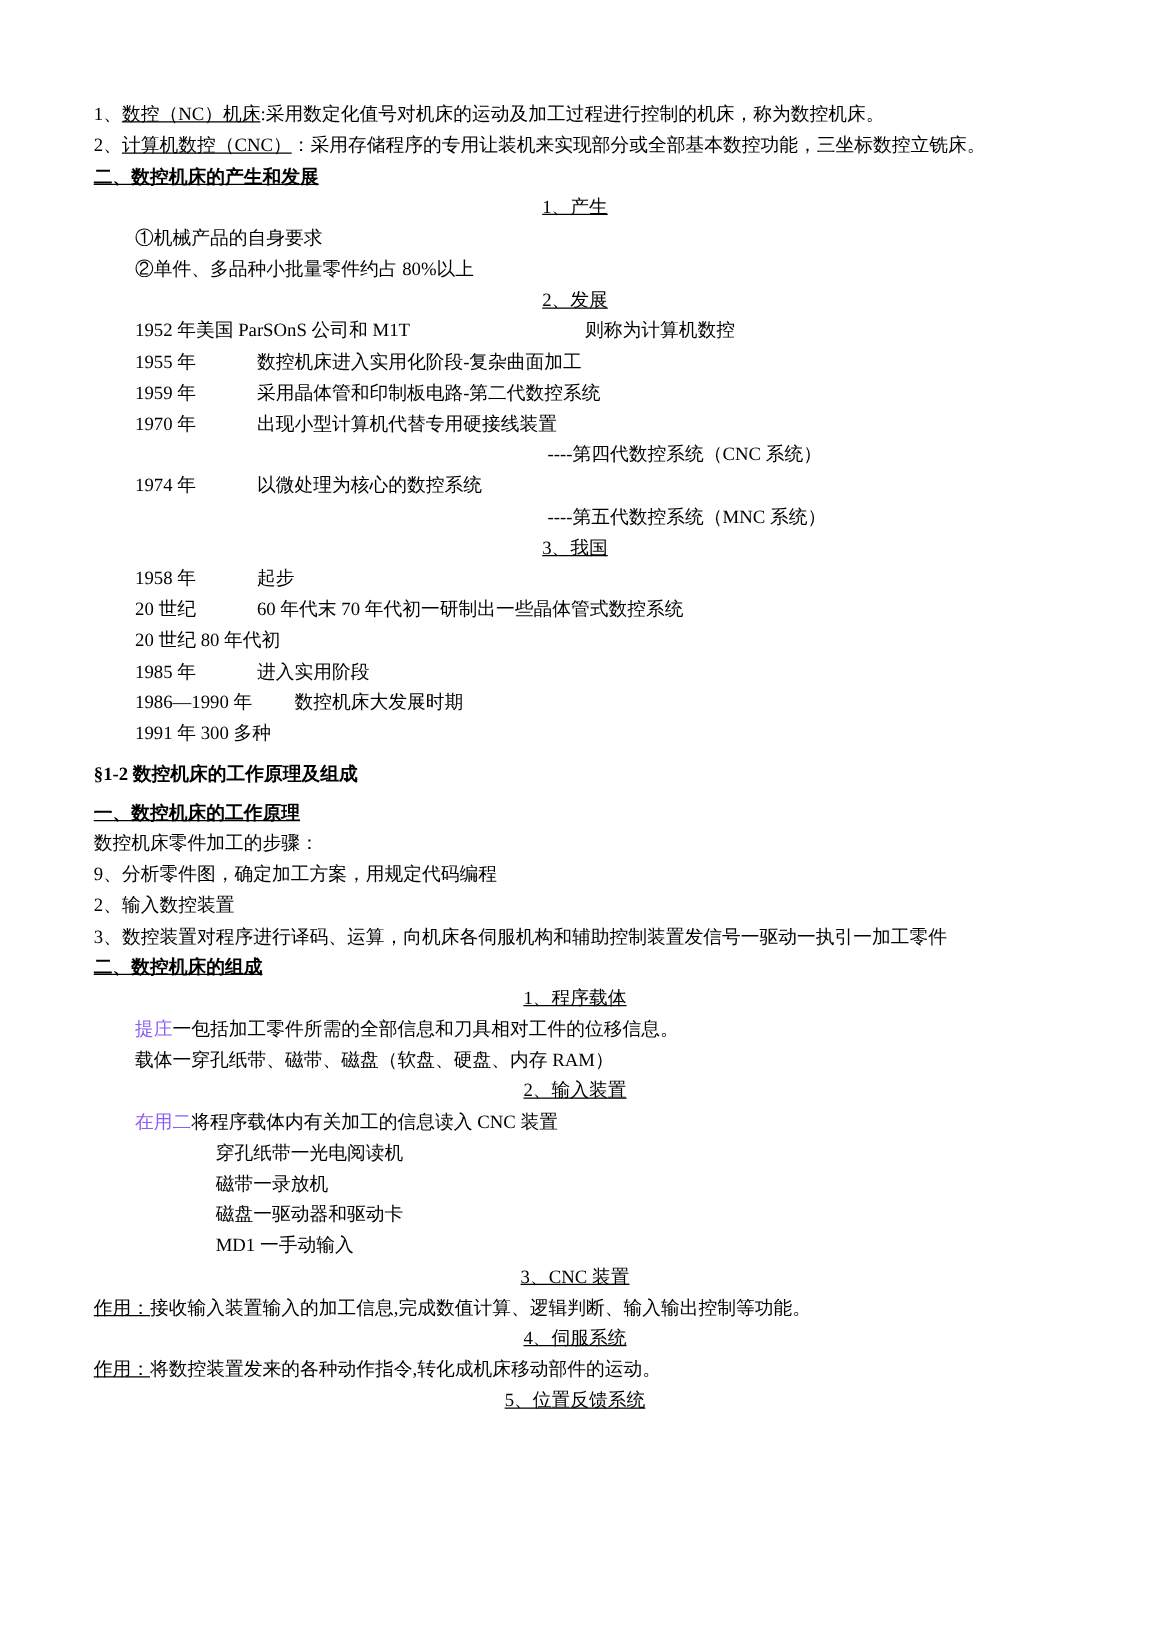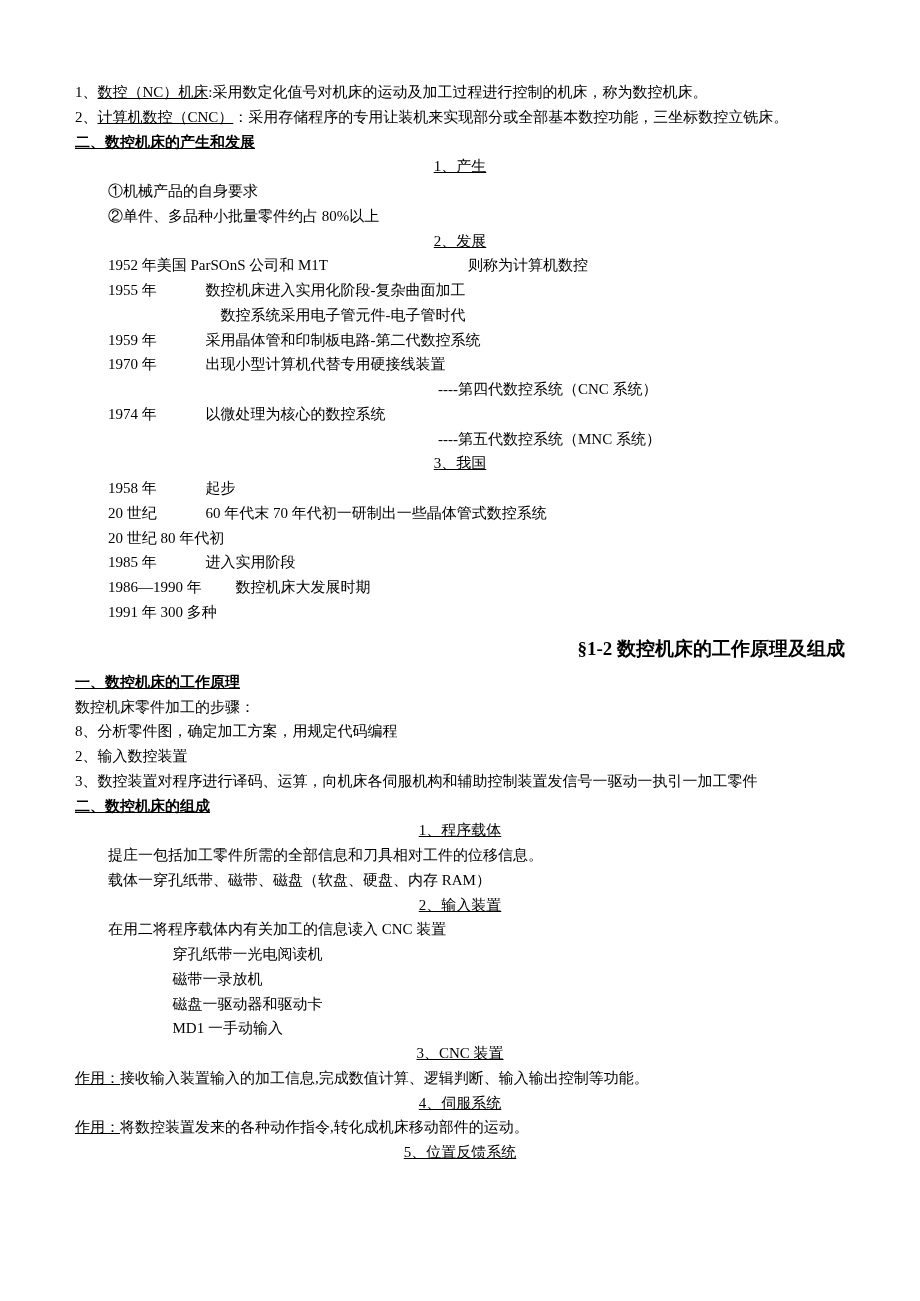--- a/index.html
+++ b/index.html
@@ -8,35 +8,35 @@
     line-height: 1.65;
     color: #000;
     background: #fff;
     margin: 0;
     padding: 80px 75px 60px 75px;
     width: 920px;
     box-sizing: border-box;
   }
   .section-title {
     font-weight: bold;
-    font-size: 19px;
-    text-align: right;
+    font-size: 15px;
+    text-align: left;
     margin: 8px 0 6px 0;
   }
   .underline {
     text-decoration: underline;
     text-align: center;
   }
   .head-underline {
     text-decoration: underline;
     font-weight: bold;
     font-size: 15px;
   }
   .red {
-    color: #000000;
+    color: #8b5cf6;
   }
   .indent1 { padding-left: 2.2em; }
   .indent2 { padding-left: 6.5em; }
   p, div.line { margin: 0; }
   .tabcol { display: inline-block; }
   .yearcol { display: inline-block; width: 6.5em; }
   .yearblock { padding-left: 2.2em; }
 </style>
 </head>
 <body>
@@ -54,23 +54,20 @@
 <div class="line indent1">②单件、多品种小批量零件约占 80%以上</div>
 
 <div class="line underline">2、发展</div>
 
 <div class="yearblock">
   <div class="line">
     <span class="tabcol" style="width:24em">1952 年美国 ParSOnS 公司和 M1T</span><span>则称为计算机数控</span>
   </div>
   <div class="line">
     <span class="yearcol">1955 年</span><span>数控机床进入实用化阶段-复杂曲面加工</span>
-  </div>
-  <div class="line" style="padding-left:7.5em">
-    <span>数控系统采用电子管元件-电子管时代</span>
   </div>
   <div class="line">
     <span class="yearcol">1959 年</span><span>采用晶体管和印制板电路-第二代数控系统</span>
   </div>
   <div class="line">
     <span class="yearcol">1970 年</span><span>出现小型计算机代替专用硬接线装置</span>
   </div>
   <div class="line" style="padding-left:22em">
     <span>----第四代数控系统（CNC 系统）</span>
   </div>
@@ -98,21 +95,21 @@
   <div class="line">
     <span class="tabcol" style="width:8.5em">1986—1990 年</span><span>数控机床大发展时期</span>
   </div>
   <div class="line">1991 年 300 多种</div>
 </div>
 
 <div class="section-title">§1-2 数控机床的工作原理及组成</div>
 
 <div class="line head-underline">一、数控机床的工作原理</div>
 <div class="line">数控机床零件加工的步骤：</div>
-<div class="line">8、分析零件图，确定加工方案，用规定代码编程</div>
+<div class="line">9、分析零件图，确定加工方案，用规定代码编程</div>
 <div class="line">2、输入数控装置</div>
 <div class="line">3、数控装置对程序进行译码、运算，向机床各伺服机构和辅助控制装置发信号一驱动一执引一加工零件</div>
 
 <div class="line head-underline">二、数控机床的组成</div>
 
 <div class="line underline">1、程序载体</div>
 <div class="line indent1">
   <span class="red">提庄</span><span>一包括加工零件所需的全部信息和刀具相对工件的位移信息。</span>
 </div>
 <div class="line indent1">载体一穿孔纸带、磁带、磁盘（软盘、硬盘、内存 RAM）</div>

